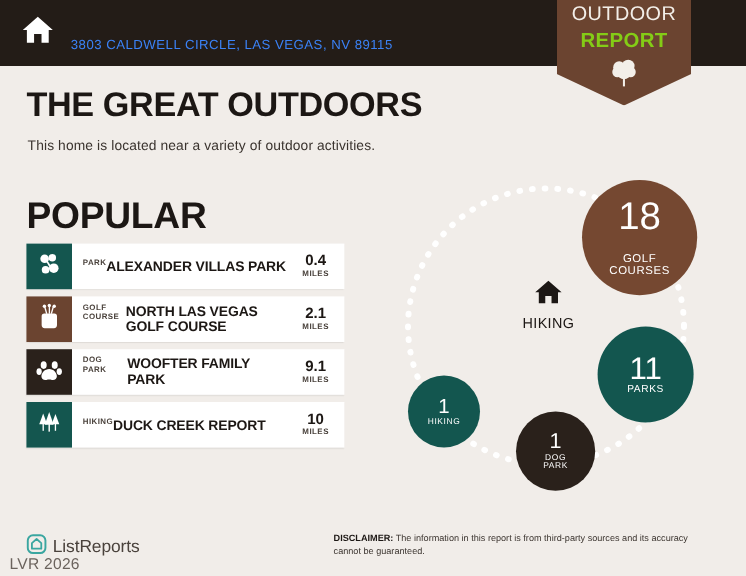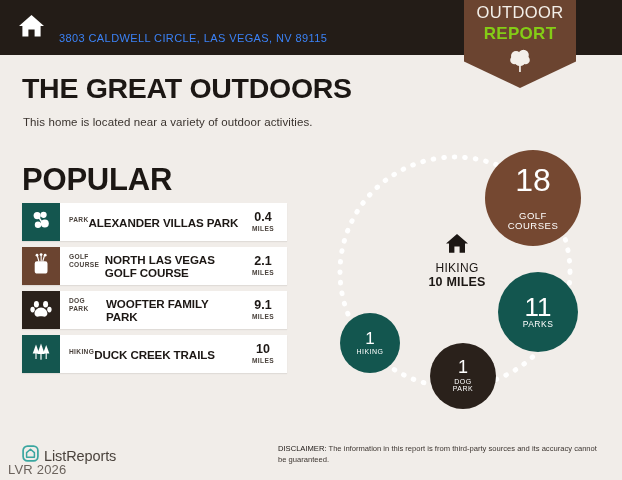--- a/index.html
+++ b/index.html
@@ -106,21 +106,21 @@
   .center-m{font-size:12.5px;font-weight:bold;color:#1c1714;letter-spacing:.2px;line-height:1.2;}
 
   
   .logo{position:absolute;left:22px;top:445px;display:flex;align-items:center;gap:5px;}
   .logo-text{font-size:14.5px;color:#4a423c;letter-spacing:-.1px;}
   .lvr{position:absolute;left:8px;top:462px;font-size:13px;color:#6b635d;letter-spacing:.2px;}
   .disclaimer{
     position:absolute;left:278px;top:443px;width:320px;
     font-size:7.6px;color:#3d3631;line-height:1.5;
   }
-  .disclaimer b{font-weight:normal;color:#1c1714;}
+  .disclaimer b{font-weight:bold;color:#1c1714;}
 </style>
 </head>
 <body>
 
 <div id="page">
 
   <div class="header">
     <span class="header-house">
       <svg width="27" height="24" viewBox="0 0 27 24">
         <path d="M13.5 1 L26 12 L22.6 12 L22.6 22.6 L16.6 22.6 L16.6 15.4 L10.4 15.4 L10.4 22.6 L4.4 22.6 L4.4 12 L1 12 Z" fill="#ffffff"></path>
@@ -244,21 +244,21 @@
               <rect x="11.4" y="13.4" width="1.2" height="6.3"></rect>
               <path d="M17.2 5 L20.4 13.5 L14 13.5 Z"></path>
               <rect x="16.65" y="13" width="1.1" height="6"></rect>
             </g>
           </svg>
         </span>
       </div>
       <div class="row-body">
         <div class="row-text">
           <div class="row-cat">HIKING</div>
-          <div class="row-name">DUCK CREEK TRAILS</div>
+          <div class="row-name">DUCK CREEK REPORT</div>
         </div>
         <div class="row-dist">
           <div class="row-num">10</div>
           <div class="row-unit">MILES</div>
         </div>
       </div>
     </div>
 
   </div>
 
@@ -269,21 +269,20 @@
     </svg>
 
     <div class="center">
       <span>
         <svg width="24" height="21" viewBox="0 0 24 21">
           <path d="M12 1 L23 10.5 L20 10.5 L20 19.8 L14.6 19.8 L14.6 13.6 L9.4 13.6 L9.4 19.8 L4 19.8 L4 10.5 L1 10.5 Z" fill="#1c1714"></path>
           <rect x="10.6" y="15.2" width="2.8" height="4.6" fill="#f1ede9"></rect>
         </svg>
       </span>
       <div class="center-w">HIKING</div>
-      <div class="center-m">10 MILES</div>
     </div>
 
     <div class="circ c-golf">
       <div class="n">18</div>
       <div class="lbl">GOLF</div>
       <div class="lbl">COURSES</div>
     </div>
 
     <div class="circ c-parks">
       <div class="n">11</div>

